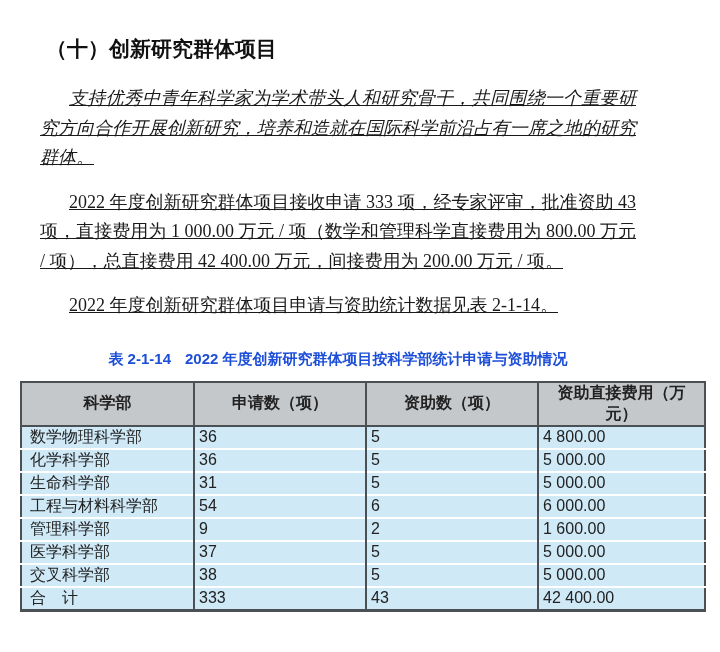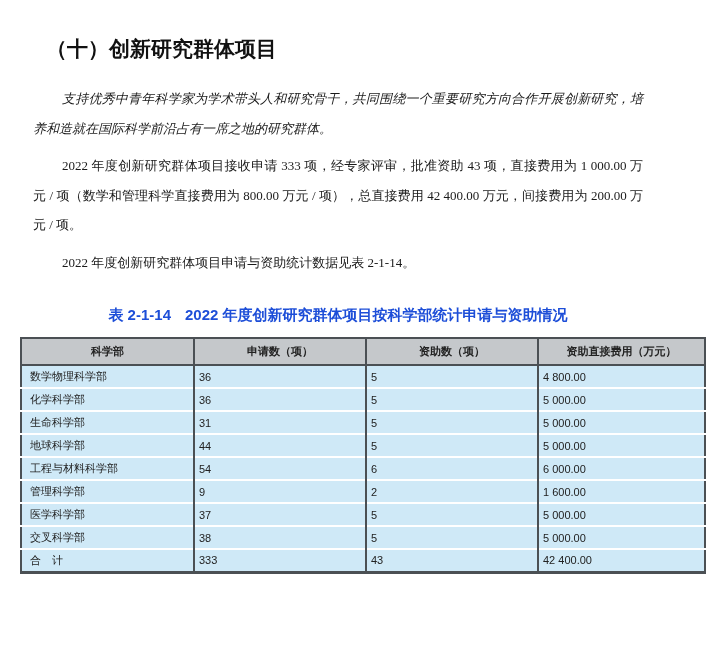--- a/index.html
+++ b/index.html
@@ -18,41 +18,41 @@
   .page{position:relative;width:676px;height:652px;padding:36px 25px 0 25px;}
 
   .section-title{
     margin:0 0 0 21px;
     font-family:"Liberation Sans", sans-serif;
     font-weight:bold;font-size:21px;line-height:26px;color:#111;
   }
 
   .paragraphs{margin-top:22px;}
   .para{
-    margin:8px;font-size:13px;line-height:29.5px;text-indent:29px;
-    text-align:justify;color:var(--text-main);
+    margin:15px;font-size:18px;line-height:29.5px;text-indent:29px;
+    text-align:justify;color:var(--text-main);text-decoration:underline;
   }
   .para.kai{font-style:italic;}
   .para.song{font-style:normal;}
 
   .table-caption{
     margin-top:28px;text-align:center;
     font-family:"Liberation Sans", sans-serif;
     font-weight:bold;font-size:15px;line-height:20px;color:#1d4ed8;
   }
   .table-caption .cap-label{margin-right:14px;}
 
   table.stats{
     margin-top:12px;margin-left:-5px;
     width:684px;table-layout:fixed;
     border-collapse:collapse;
     border:2px solid var(--border-dark);
     border-bottom-width:3px;
     font-family:"Liberation Sans", sans-serif;
-    font-size:11px;color:#222;
+    font-size:16px;color:#222;
   }
   table.stats th{
     background:var(--header-bg);
     height:27px;padding:0 4px;
     font-weight:bold;text-align:center;
     border-bottom:2px solid var(--border-dark);
   }
   table.stats td{
     background:var(--row-bg);
     height:23px;padding:0 4px;
@@ -107,26 +107,20 @@
           <td>5</td>
           <td>5 000.00</td>
         </tr>
         <tr>
           <td class="col-dept">生命科学部</td>
           <td>31</td>
           <td>5</td>
           <td>5 000.00</td>
         </tr>
         <tr>
-          <td class="col-dept">地球科学部</td>
-          <td>44</td>
-          <td>5</td>
-          <td>5 000.00</td>
-        </tr>
-        <tr>
           <td class="col-dept">工程与材料科学部</td>
           <td>54</td>
           <td>6</td>
           <td>6 000.00</td>
         </tr>
         <tr>
           <td class="col-dept">管理科学部</td>
           <td>9</td>
           <td>2</td>
           <td>1 600.00</td>

